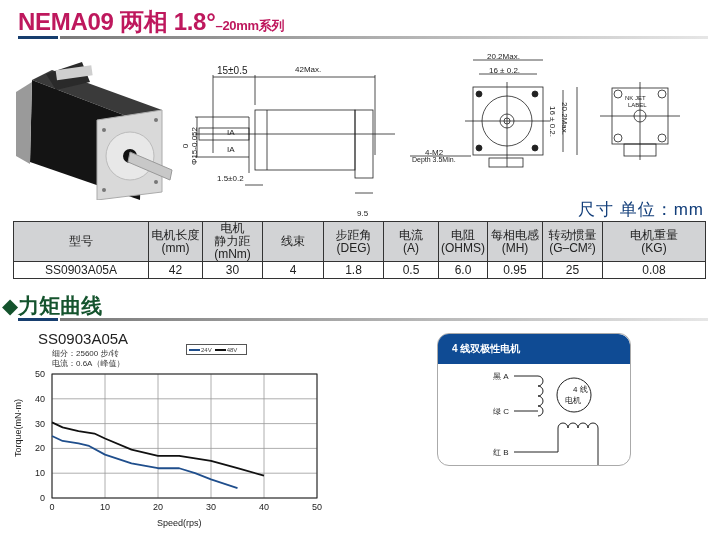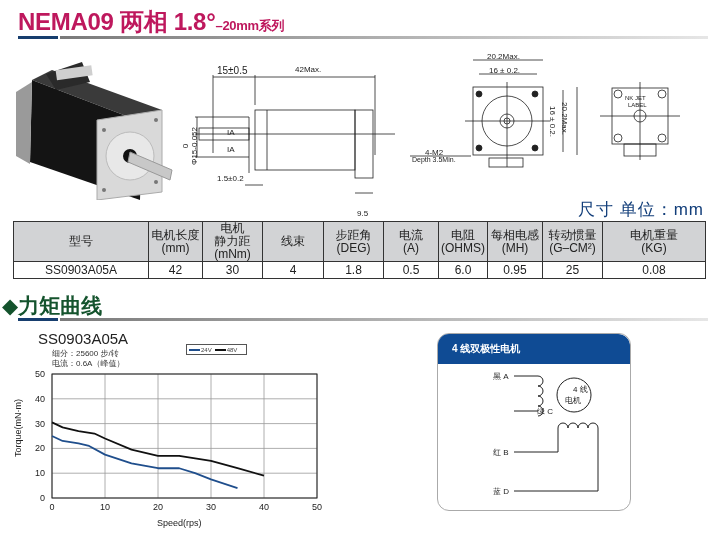--- a/index.html
+++ b/index.html
@@ -13,21 +13,21 @@
   .units { right: 6px; top: 198px; color: #123e7a; font-size: 17px; white-space: nowrap; letter-spacing: 1px; }
   table.spec { position:absolute; left: 13px; top: 221px; width: 693px; border-collapse: collapse; font-size: 12px; }
   table.spec th, table.spec td { border: 1px solid #333; text-align:center; vertical-align: middle; font-weight: normal; line-height: 13px; }
   table.spec th { background: #d2d3d5; height: 40px; }
   table.spec td { height: 17px; }
   .sec-title { left: 2px; top: 292px; font-weight: bold; font-size: 21px; color: #14532d; white-space: nowrap; }
   .chart-model { left: 38px; top: 330px; font-size: 15px; color:#222; }
   .chart-note { left: 52px; font-size: 8px; color:#333; white-space: nowrap; }
   .legend { left: 186px; top: 344px; width: 61px; height: 11px; border: 1px solid #555; font-size: 6px; color:#444; display:flex; align-items:center; padding-left:2px; gap:1px; white-space: nowrap; }
   .legend .sw { display:inline-block; width: 11px; height: 2px; }
-  .wiring { left: 437px; top: 333px; width: 194px; height: 178px; border: 1px solid #aaa; border-radius: 12px; overflow: hidden; }
+  .wiring { left: 437px; top: 333px; width: 194px; height: 133px; border: 1px solid #aaa; border-radius: 12px; overflow: hidden; }
   .wiring .hdr { height: 30px; background: #0f4b94; color: #fff; font-weight: bold; font-size: 10px; padding-left: 14px; line-height: 30px; border-top-right-radius: 12px; }
   .photo { left: 12px; top: 52px; width: 180px; height: 148px; }
 </style>
 </head>
 <body>
 
 <div class="abs title">
   <span>NEMA09 两相 1.8°</span><span class="sub">–20mm系列</span>
 </div>
 <div class="abs rule" style="left:18px; top:36px; width:690px;">
@@ -240,18 +240,18 @@
     <path d="M100,12 a5,5 0 0 1 0,10 a5,5 0 0 1 0,10 a5,5 0 0 1 0,10 a5,5 0 0 1 0,10"></path>
     <line x1="76" y1="47" x2="100" y2="47"></line>
     <circle cx="136" cy="31" r="17"></circle>
     <line x1="76" y1="88" x2="120" y2="88"></line>
     <line x1="120" y1="88" x2="120" y2="64"></line>
     <path d="M120,64 a5,5 0 0 1 10,0 a5,5 0 0 1 10,0 a5,5 0 0 1 10,0 a5,5 0 0 1 10,0"></path>
     <line x1="160" y1="64" x2="160" y2="127"></line>
     <line x1="76" y1="127" x2="160" y2="127"></line>
   </svg>
   <span class="abs" style="left:55px; top:37px; font-size:8px;">黑 A</span>
-  <span class="abs" style="left:55px; top:72px; font-size:8px;margin-left:44px;">绿 C</span>
+  <span class="abs" style="left:55px; top:72px; font-size:8px;">绿 C</span>
   <span class="abs" style="left:55px; top:113px; font-size:8px;">红 B</span>
   <span class="abs" style="left:55px; top:152px; font-size:8px;">蓝 D</span>
   <span class="abs" style="left:127px; top:50px; font-size:8px;margin-left:8px;">4 线</span>
   <span class="abs" style="left:127px; top:61px; font-size:8px;">电机</span>
 </div>
 
 </body></html>

